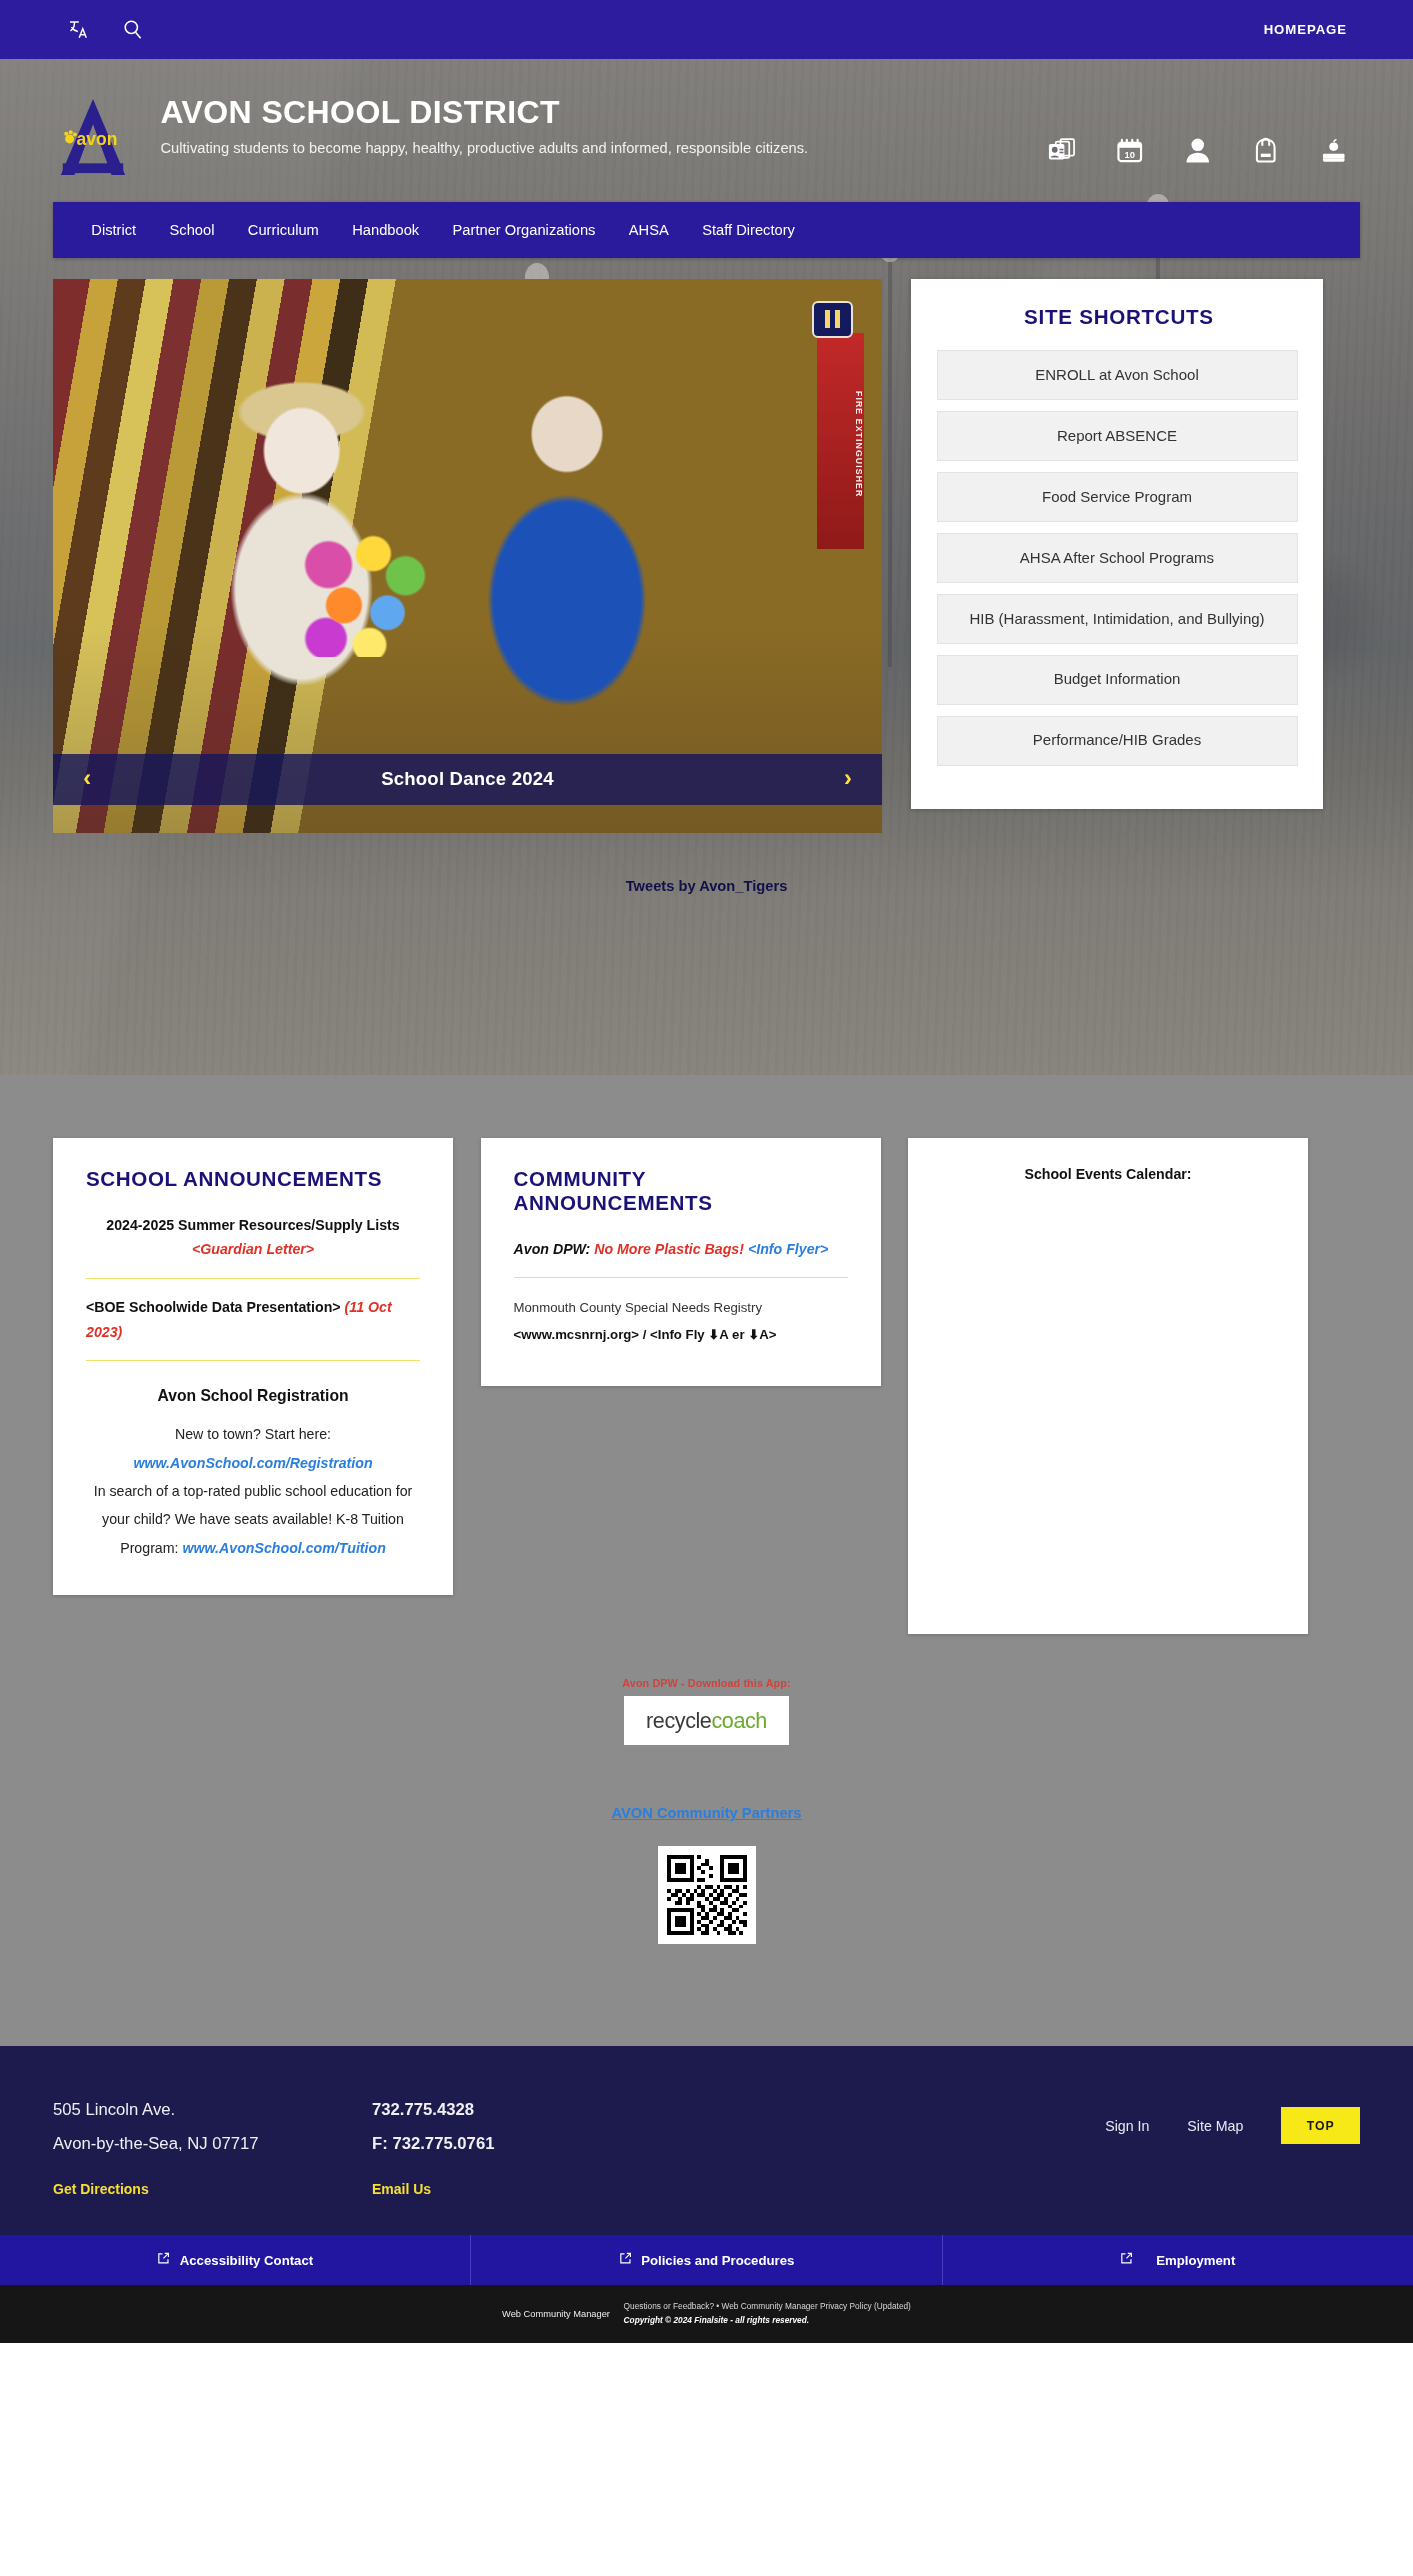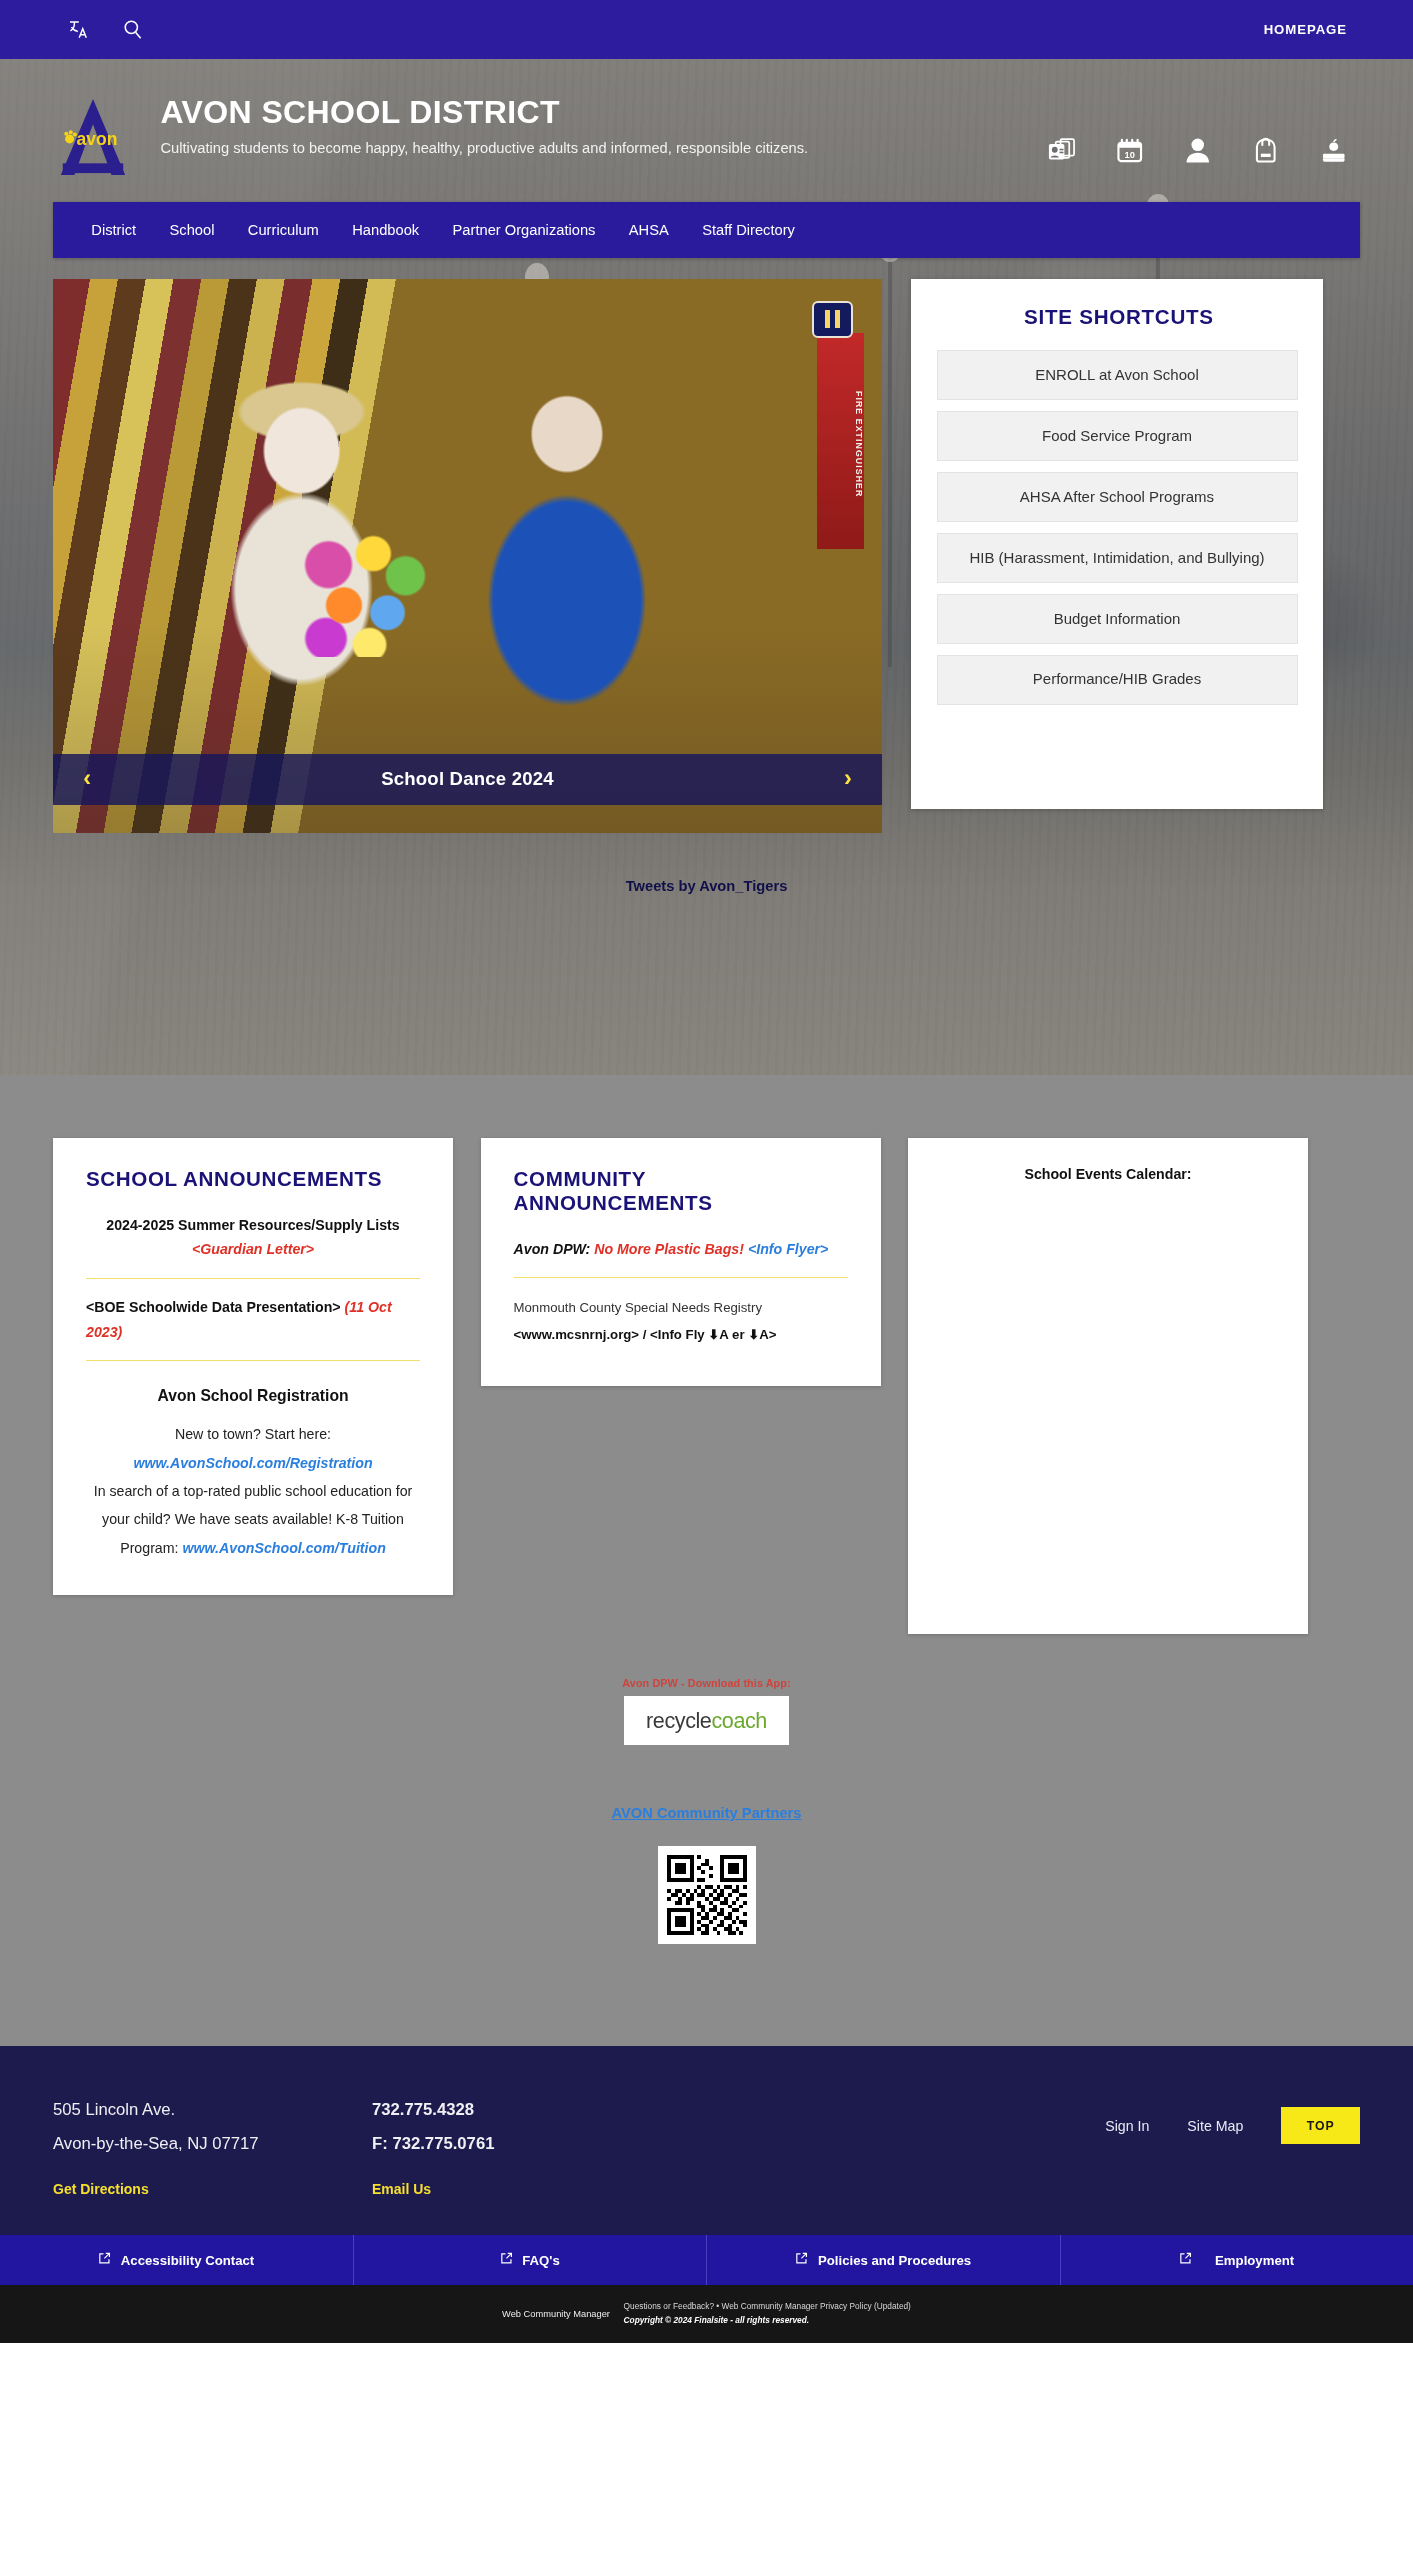--- a/index.html
+++ b/index.html
@@ -322,20 +322,21 @@
         <div class="caption-bar">
           <span class="cap-arrow">‹</span>
           <span class="caption-text">School Dance 2024</span>
           <span class="cap-arrow">›</span>
         </div>
       </div>
 
       <aside class="shortcuts">
         <h2>SITE SHORTCUTS</h2>
         <div class="sc-item">ENROLL at Avon School</div>
+        <div class="sc-item">Report ABSENCE</div>
         <div class="sc-item">Food Service Program</div>
         <div class="sc-item">AHSA After School Programs</div>
         <div class="sc-item">HIB (Harassment, Intimidation, and Bullying)</div>
         <div class="sc-item">Budget Information</div>
         <div class="sc-item">Performance/HIB Grades</div>
       </aside>
     </div>
 
     <div class="tweets">Tweets by Avon_Tigers</div>
   </div>
@@ -529,30 +530,20 @@
       <span>Accessibility Contact</span>
     </div>
     <div class="cell">
       <span>
         <svg width="12.8" height="12.8" viewBox="0 0 14 14" fill="none" stroke="#fff" stroke-width="1.3">
           <path d="M6 2H2v10h10V8"></path>
             <path d="M8.5 1.5H12.5V5.5"></path>
             <path d="M12.5 1.5L7 7"></path>
         </svg>
       </span>
-      <span>FAQ's</span>
-    </div>
-    <div class="cell">
-      <span>
-        <svg width="12.8" height="12.8" viewBox="0 0 14 14" fill="none" stroke="#fff" stroke-width="1.3">
-          <path d="M6 2H2v10h10V8"></path>
-            <path d="M8.5 1.5H12.5V5.5"></path>
-            <path d="M12.5 1.5L7 7"></path>
-        </svg>
-      </span>
       <span>Policies and Procedures</span>
     </div>
     <div class="cell">
       <span>
         <svg width="12.8" height="12.8" viewBox="0 0 14 14" fill="none" stroke="#fff" stroke-width="1.3">
           <path d="M6 2H2v10h10V8"></path>
             <path d="M8.5 1.5H12.5V5.5"></path>
             <path d="M12.5 1.5L7 7"></path>
         </svg>
       </span>

